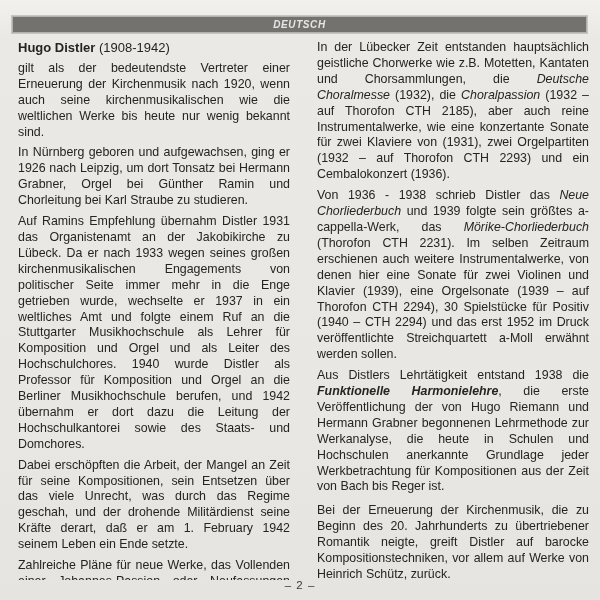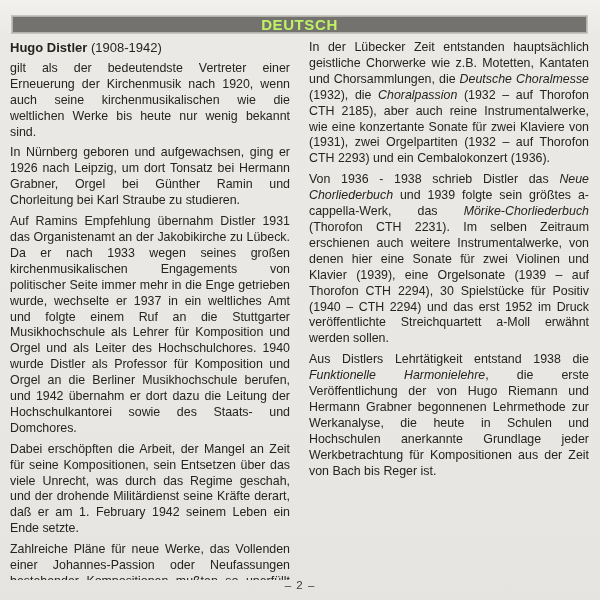--- a/index.html
+++ b/index.html
@@ -17,42 +17,43 @@
   }
   .header-bar{
     position:absolute;
     left:11px;right:12px;top:15px;height:17px;
     background:#73726e;
     border:1px solid #c7c5c0;
     box-shadow:0 0 0 1px #b3b1ac inset;
     display:flex;align-items:center;justify-content:center;
   }
   .header-bar .title{
-    color:#bef264;
+    color:#e5e5e5;
     font-weight:bold;
-    font-size:15px;
+    font-size:10px;
     letter-spacing:0.6px;
     line-height:1;
     transform:translateY(-0.5px);
+    font-style:italic;
   }
   .columns{
     position:absolute;
     top:40px;left:10px;width:579px;height:540px;
     display:flex;gap:19px;
     overflow:hidden;
   }
   .col{
     flex:1 1 0;
     min-width:0;
     color:#26241f;
     font-size:12.4px;
     line-height:15.9px;
     text-align:justify;
   }
-  .col p{margin:0 0 5px 0;}
+  .col p{margin:0 0 5px 8px;}
   .col p.heading{
     text-align:left;
     font-size:13px;
   }
   .col p.gap-before{margin-top:8px;}
   .footer{
     position:absolute;
     left:0;right:0;bottom:9px;
     text-align:center;
     color:#3a3834;
@@ -76,20 +77,21 @@
       <p><span>gilt als der bedeutendste Vertreter einer Erneuerung der Kirchenmusik nach 1920, wenn auch seine kirchenmusikalischen wie die weltlichen Werke bis heute nur wenig bekannt sind.</span></p>
       <p><span>In Nürnberg geboren und aufgewachsen, ging er 1926 nach Leipzig, um dort Tonsatz bei Hermann Grabner, Orgel bei Günther Ramin und Chorleitung bei Karl Straube zu studieren.</span></p>
       <p><span>Auf Ramins Empfehlung übernahm Distler 1931 das Organistenamt an der Jakobikirche zu Lübeck. Da er nach 1933 wegen seines großen kirchenmusikalischen Engagements von politischer Seite immer mehr in die Enge getrieben wurde, wechselte er 1937 in ein weltliches Amt und folgte einem Ruf an die Stuttgarter Musikhochschule als Lehrer für Komposition und Orgel und als Leiter des Hochschulchores. 1940 wurde Distler als Professor für Komposition und Orgel an die Berliner Musikhochschule berufen, und 1942 übernahm er dort dazu die Leitung der Hochschulkantorei sowie des Staats- und Domchores.</span></p>
       <p><span>Dabei erschöpften die Arbeit, der Mangel an Zeit für seine Kompositionen, sein Entsetzen über das viele Unrecht, was durch das Regime geschah, und der drohende Militärdienst seine Kräfte derart, daß er am 1. February 1942 seinem Leben ein Ende setzte.</span></p>
       <p><span>Zahlreiche Pläne für neue Werke, das Vollenden einer Johannes-Passion oder Neufassungen bestehender Kompositionen mußten so unerfüllt bleiben.</span></p>
     </div>
 
     <div class="col">
       <p><span>In der Lübecker Zeit entstanden hauptsächlich geistliche Chorwerke wie z.B. Motetten, Kantaten und Chorsammlungen, die </span><span style="font-style: italic;">Deutsche Choralmesse</span><span> (1932), die </span><span style="font-style: italic;">Choralpassion</span><span> (1932 – auf Thorofon CTH 2185), aber auch reine Instrumentalwerke, wie eine konzertante Sonate für zwei Klaviere von (1931), zwei Orgelpartiten (1932 – auf Thorofon CTH 2293) und ein Cembalokonzert (1936).</span></p>
       <p><span>Von 1936 - 1938 schrieb Distler das </span><span style="font-style: italic;">Neue Chorliederbuch</span><span> und 1939 folgte sein größtes a-cappella-Werk, das </span><span style="font-style: italic;">Mörike-Chorliederbuch</span><span> (Thorofon CTH 2231). Im selben Zeitraum erschienen auch weitere Instrumentalwerke, von denen hier eine Sonate für zwei Violinen und Klavier (1939), eine Orgelsonate (1939 – auf Thorofon CTH 2294), 30 Spielstücke für Positiv (1940 – CTH 2294) und das erst 1952 im Druck veröffentlichte Streichquartett a-Moll erwähnt werden sollen.</span></p>
-      <p><span>Aus Distlers Lehrtätigkeit entstand 1938 die </span><span style="font-style: italic;">Funktionelle Harmonielehre</span><span>, die erste Veröffentlichung der von Hugo Riemann und Hermann Grabner begonnenen Lehrmethode zur Werkanalyse, die heute in Schulen und Hochschulen anerkannte Grundlage jeder Werkbetrachtung für Kompositionen aus der Zeit von Bach bis Reger ist.</span></p>
+      <p><span>Aus Distlers Lehrtätigkeit entstand 1938 die </span><span style="font-style: italic; font-weight: bold;">Funktionelle Harmonielehre</span><span>, die erste Veröffentlichung der von Hugo Riemann und Hermann Grabner begonnenen Lehrmethode zur Werkanalyse, die heute in Schulen und Hochschulen anerkannte Grundlage jeder Werkbetrachtung für Kompositionen aus der Zeit von Bach bis Reger ist.</span></p>
+      <p class="gap-before"><span>Bei der Erneuerung der Kirchenmusik, die zu Beginn des 20. Jahrhunderts zu übertriebener Romantik neigte, greift Distler auf barocke Kompositionstechniken, vor allem auf Werke von Heinrich Schütz, zurück.</span></p>
     </div>
 
   </div>
 
   <div class="footer">– 2 –</div>
 
 </div>
 
 </body></html>

